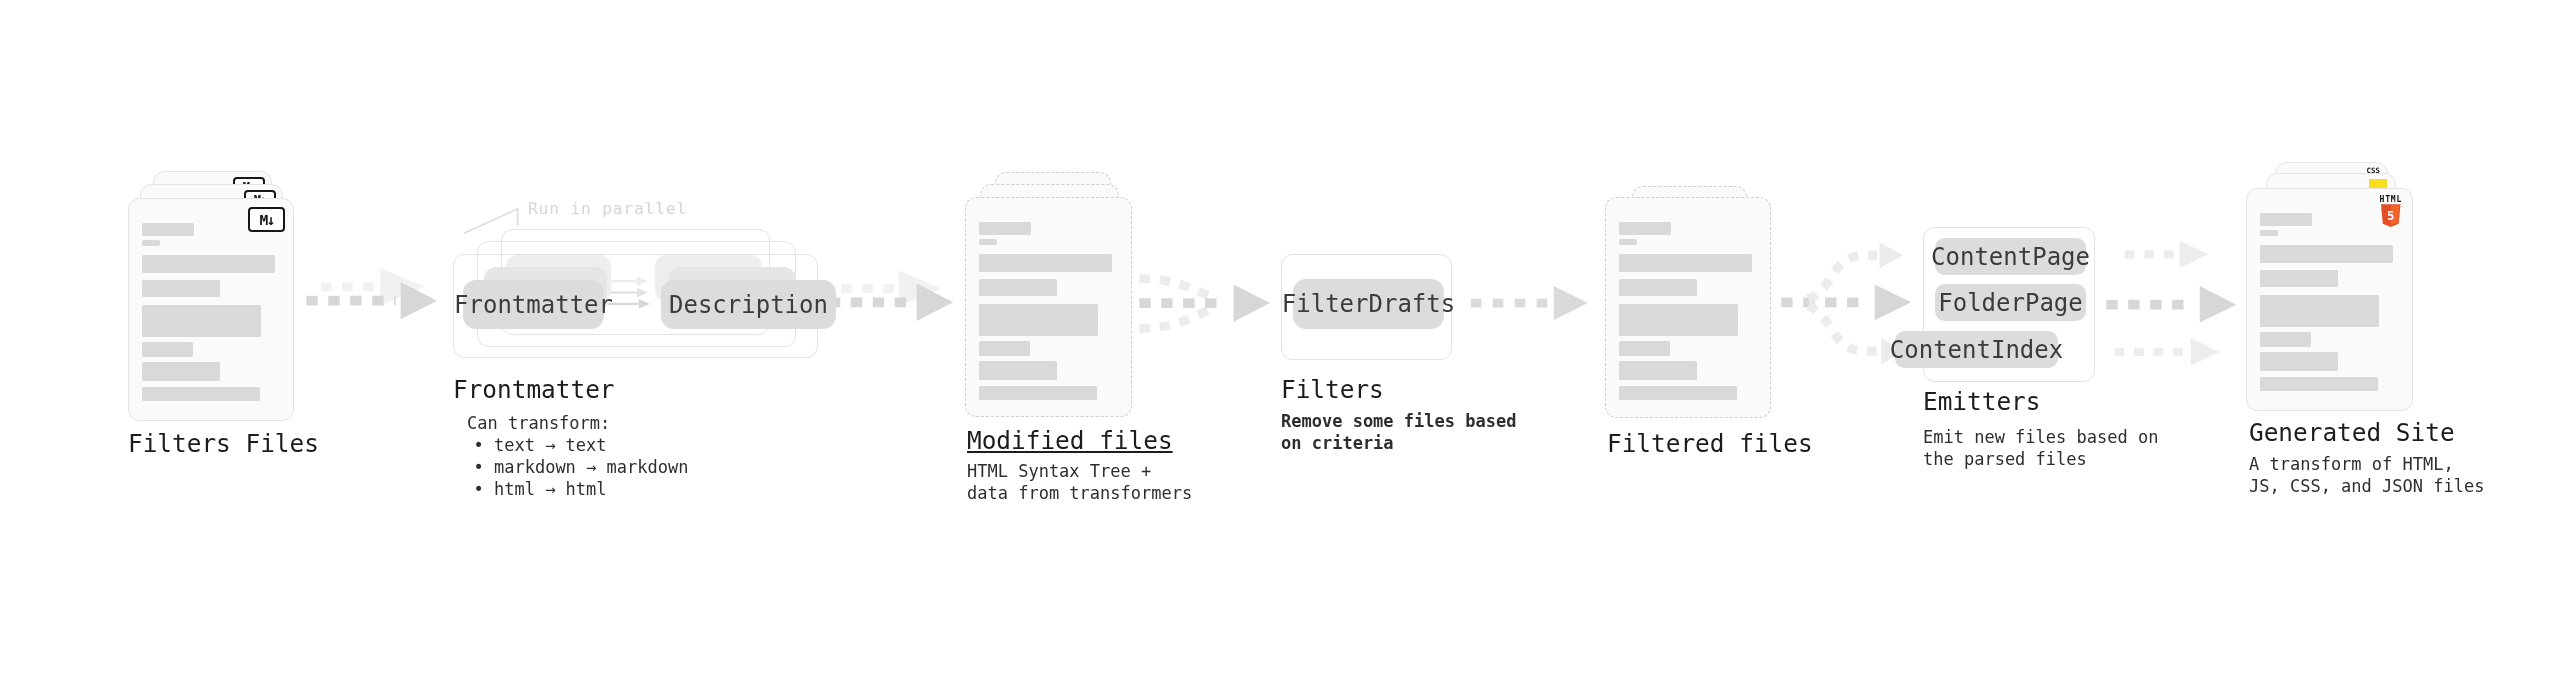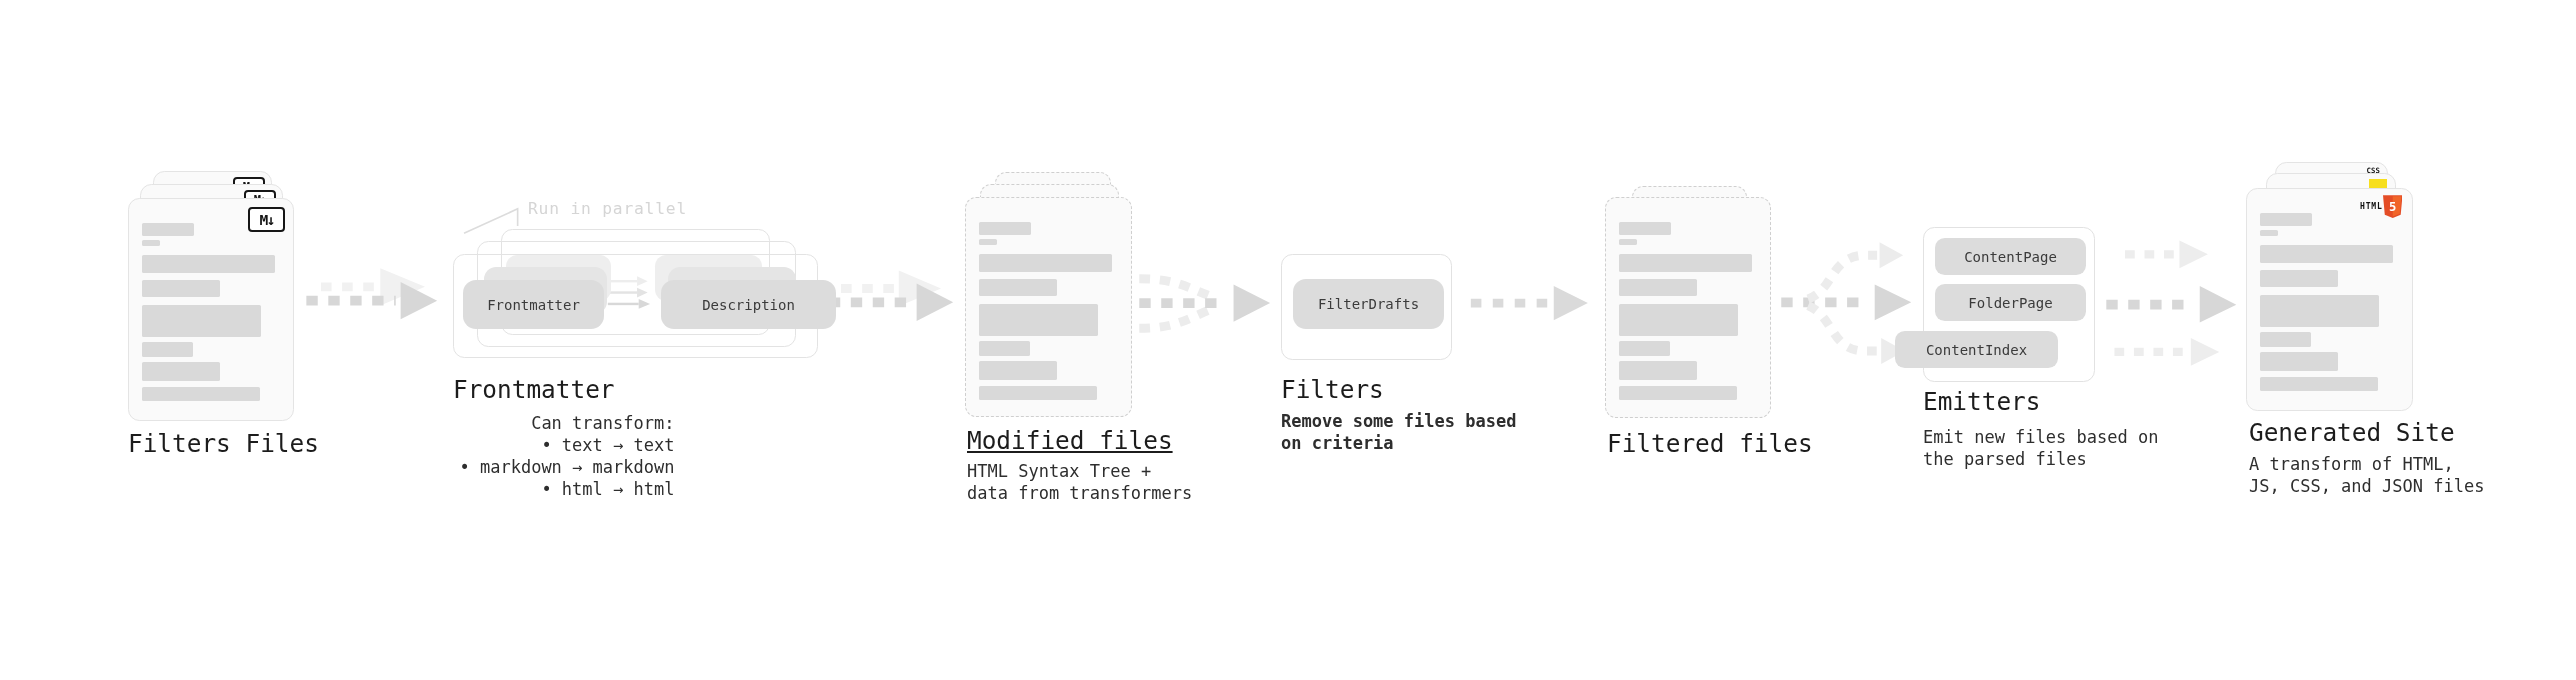--- a/index.html
+++ b/index.html
@@ -24,33 +24,33 @@
   .l7{width:78px;height:18.7px;margin-top:5.7px;}
   .l8{width:118px;height:14px;margin-top:5.7px;}
   
   .md-icon{
     position:absolute;top:8.1px;right:8.1px;width:32.5px;height:21px;
     border:2.4px solid #161616;border-radius:4.1px;background:#ffffff;
     display:flex;align-items:center;justify-content:center;
     font-weight:700;font-size:14.6px;color:#161616;letter-spacing:-1.6px;
   }
   .md-icon.small{width:28px;height:17px;font-size:12.2px;border-width:2px;top:4.9px;right:6.5px;}
-  .html5-icon{position:absolute;top:5.7px;right:9.8px;display:flex;align-items:center;}
+  .html5-icon{position:absolute;top:5.7px;right:9.8px;display:flex;flex-direction:column;align-items:center;}
   .html5-icon .html-word{font-size:8.1px;font-weight:800;color:#111;letter-spacing:0.8px;line-height:9px;}
   .css-icon{position:absolute;top:4.1px;right:6.5px;display:flex;flex-direction:column;align-items:center;}
   .css-icon .css-word{font-size:7.3px;font-weight:700;color:#111;line-height:7.3px;}
   .css-icon .css-bar{width:14.6px;height:3.3px;background:#2965f1;margin-top:0.8px;border-radius:0.8px;}
   .js-icon{position:absolute;top:4.9px;right:8.1px;width:18px;height:10.6px;background:#f7df1e;}
   
   .outline-box{position:absolute;border:1.6px solid #e3e3e3;border-radius:11.4px;box-sizing:border-box;background:transparent;}
   .panel-box{position:absolute;border:1.6px solid #e2e2e2;border-radius:11.4px;box-sizing:border-box;background:#ffffff;}
   .node-btn{
     position:absolute;background:#dcdcdc;border-radius:13px;
     display:flex;align-items:center;justify-content:center;
-    font-size:14px;color:#3b3b3b;white-space:nowrap;
+    font-size:24px;color:#3b3b3b;white-space:nowrap;
   }
   .ghost1{background:#e5e5e5;}
   .ghost2{background:#eeeeee;}
   .emit-btn{border-radius:9.8px;}
   
   .stage-title{position:absolute;font-size:24.4px;font-weight:500;color:#1c1c1c;white-space:nowrap;}
   .stage-desc{position:absolute;font-size:17px;line-height:22px;color:#2e2e2e;white-space:nowrap;}
   .stage-desc .indent{padding-left:6.5px;}
   .callout{position:absolute;font-size:16.3px;color:#d5d5d5;white-space:nowrap;letter-spacing:0.8px;}
   svg.arrows{position:absolute;left:0;top:0;}
@@ -149,21 +149,21 @@
 
     <div class="node-btn ghost2" style="left:506px;top:255px;width:105px;height:46px;border-radius:11.4px;"></div>
     <div class="node-btn ghost1" style="left:484px;top:267px;width:123px;height:47px;border-radius:12.2px;"></div>
     <div class="node-btn" style="left:463px;top:280px;width:141px;height:49px;">Frontmatter</div>
 
     <div class="node-btn ghost2" style="left:655px;top:255px;width:107px;height:46px;border-radius:11.4px;"></div>
     <div class="node-btn ghost1" style="left:668px;top:267px;width:128px;height:47px;border-radius:12.2px;"></div>
     <div class="node-btn" style="left:661px;top:280px;width:175px;height:49px;">Description</div>
 
     <div class="stage-title" style="left:453px;top:375px;">Frontmatter</div>
-    <div class="stage-desc" style="left:453px;top:412px;text-align:right;">
+    <div class="stage-desc" style="left:467px;top:412px;">
       <div>Can transform:</div>
       <div class="indent">• text → text</div>
       <div class="indent">• markdown → markdown</div>
       <div class="indent">• html → html</div>
     </div>
   </div>
 
   <div class="abs">
     <div class="doc-card dashed" style="left:995px;top:172px;width:116px;height:219px;z-index:1;"></div>
     <div class="doc-card dashed" style="left:980px;top:184px;width:139px;height:219px;z-index:2;"></div>

